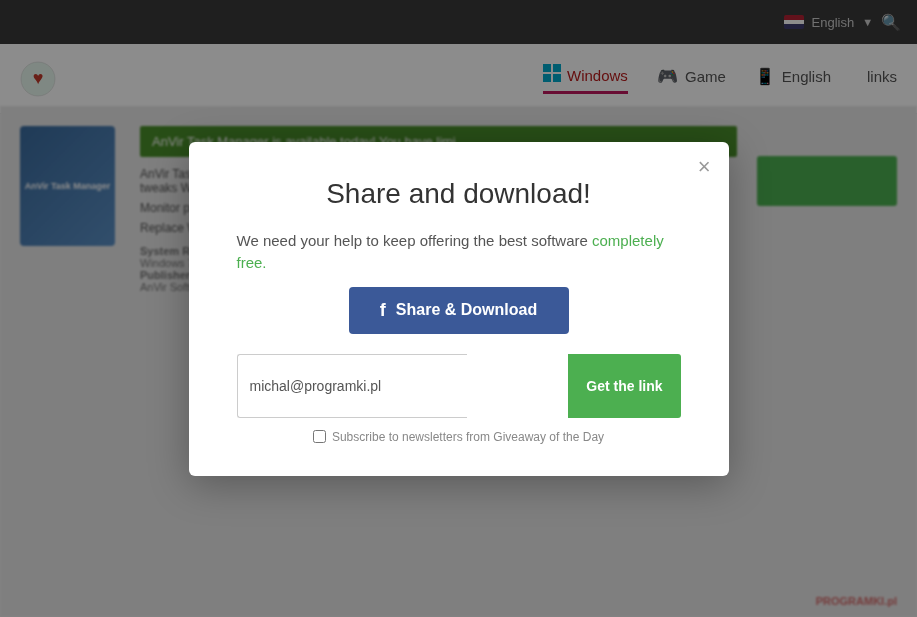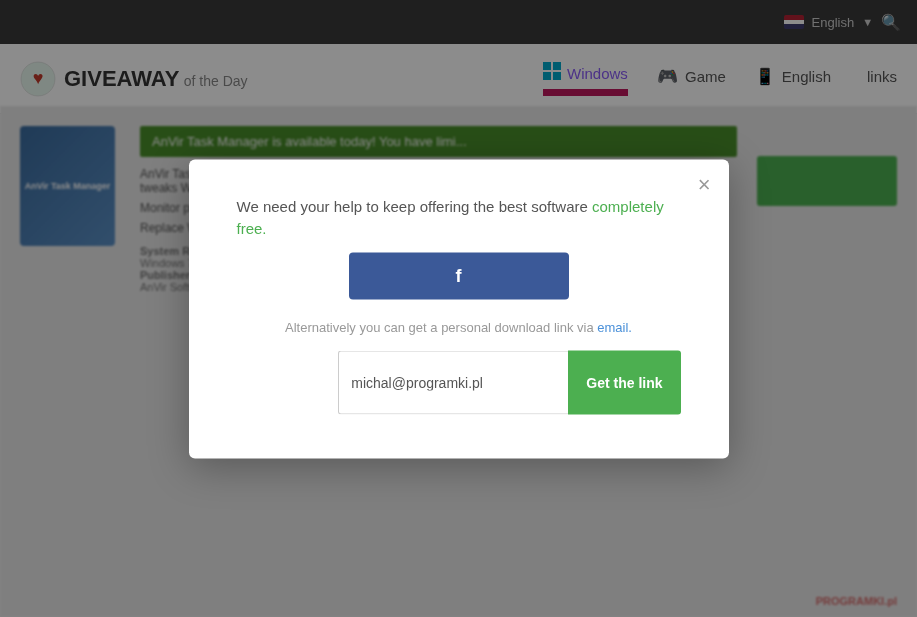--- a/index.html
+++ b/index.html
@@ -63,22 +63,22 @@
       display: flex;
       align-items: center;
       gap: 6px;
       font-size: 15px;
       color: #555;
       cursor: pointer;
       padding-bottom: 4px;
       text-decoration: none;
     }
     .nav-item.active {
-      color: #8b5cf6;
-      border-bottom: 7px solid #be185d;
+      color: #b91c1c;
+      border-bottom: 3px solid #be185d;
     }
     .nav-icon-windows { color: #00aacc; font-size: 18px; }
 
     
     .page-bg {
       position: absolute;
       top: 106px;
       left: 0; right: 0; bottom: 0;
       background: #e8e8e8;
       filter: blur(1px);
@@ -212,21 +212,21 @@
       margin-bottom: 16px;
     }
     .alt-text a, .alt-text span.link {
       color: #4a90d9;
       text-decoration: none;
     }
     .email-row {
       display: flex;
       gap: 0;
       margin-bottom: 12px;
-      justify-content: flex-end;
+      justify-content: space-between;
     }
     .email-input {
       border: 1px solid #ccc;
       border-right: none;
       border-radius: 3px 0 0 3px;
       padding: 9px 12px;
       font-size: 14px;
       width: 230px;
       outline: none;
       color: #555;
@@ -265,24 +265,20 @@
   <span class="search-icon-header">🔍</span>
 </div>
 
 <div class="navbar">
   <div class="logo-area">
 
     <svg class="logo-icon" viewBox="0 0 36 36">
       <circle cx="18" cy="18" r="17" fill="#e8f8ee" stroke="#ccc" stroke-width="0.5"></circle>
       <text x="18" y="23" font-size="18" text-anchor="middle" fill="#c0392b">♥</text>
     </svg>
-    <div>
-      <span style="font-weight:bold;font-size:22px;color:#333;">GIVEAWAY</span>
-      <span style="font-size:14px;color:#888;font-weight:normal;">of the Day</span>
-    </div>
   </div>
   <nav class="nav-links">
 
     <a class="nav-item active">
       <span class="nav-icon-windows">
         <svg width="18" height="18" viewBox="0 0 18 18">
             <rect x="0" y="0" width="8" height="8" fill="#00aacc"></rect>
             <rect x="10" y="0" width="8" height="8" fill="#00aacc"></rect>
             <rect x="0" y="10" width="8" height="8" fill="#00aacc"></rect>
             <rect x="10" y="10" width="8" height="8" fill="#00aacc"></rect>
@@ -332,33 +328,35 @@
     <div style="width:140px;background:#4caf50;border-radius:3px;height:50px;margin-top:30px;"></div>
   </div>
   <div class="watermark">PROGRAMKI.pl</div>
 </div>
 
 <div class="overlay"></div>
 
 <div class="modal">
   <button class="modal-close">×</button>
 
+  <h2 class="modal-title">Share and download!</h2>
 
   <p class="modal-subtitle">
     We need your help to keep offering the best software <span class="free">completely free.</span>
   </p>
 
 
   <button class="fb-button">
     <span class="fb-icon">f</span>
+    <span>Share &amp; Download</span>
   </button>
 
-  <p class="alt-text">
-    <span>Alternatively you can get a personal download link via</span>
-    <span class="link">email.</span>
-  </p>
 
   <div class="email-row">
     <input class="email-input" type="email" value="michal@programki.pl" placeholder="michal@programki.pl" style="">
     <button class="get-link-btn">Get the link</button>
   </div>
 
+  <div class="subscribe-row">
+    <input class="subscribe-checkbox" type="checkbox" style="">
+    <label>Subscribe to newsletters from Giveaway of the Day</label>
+  </div>
 </div>
 
 </body></html>

